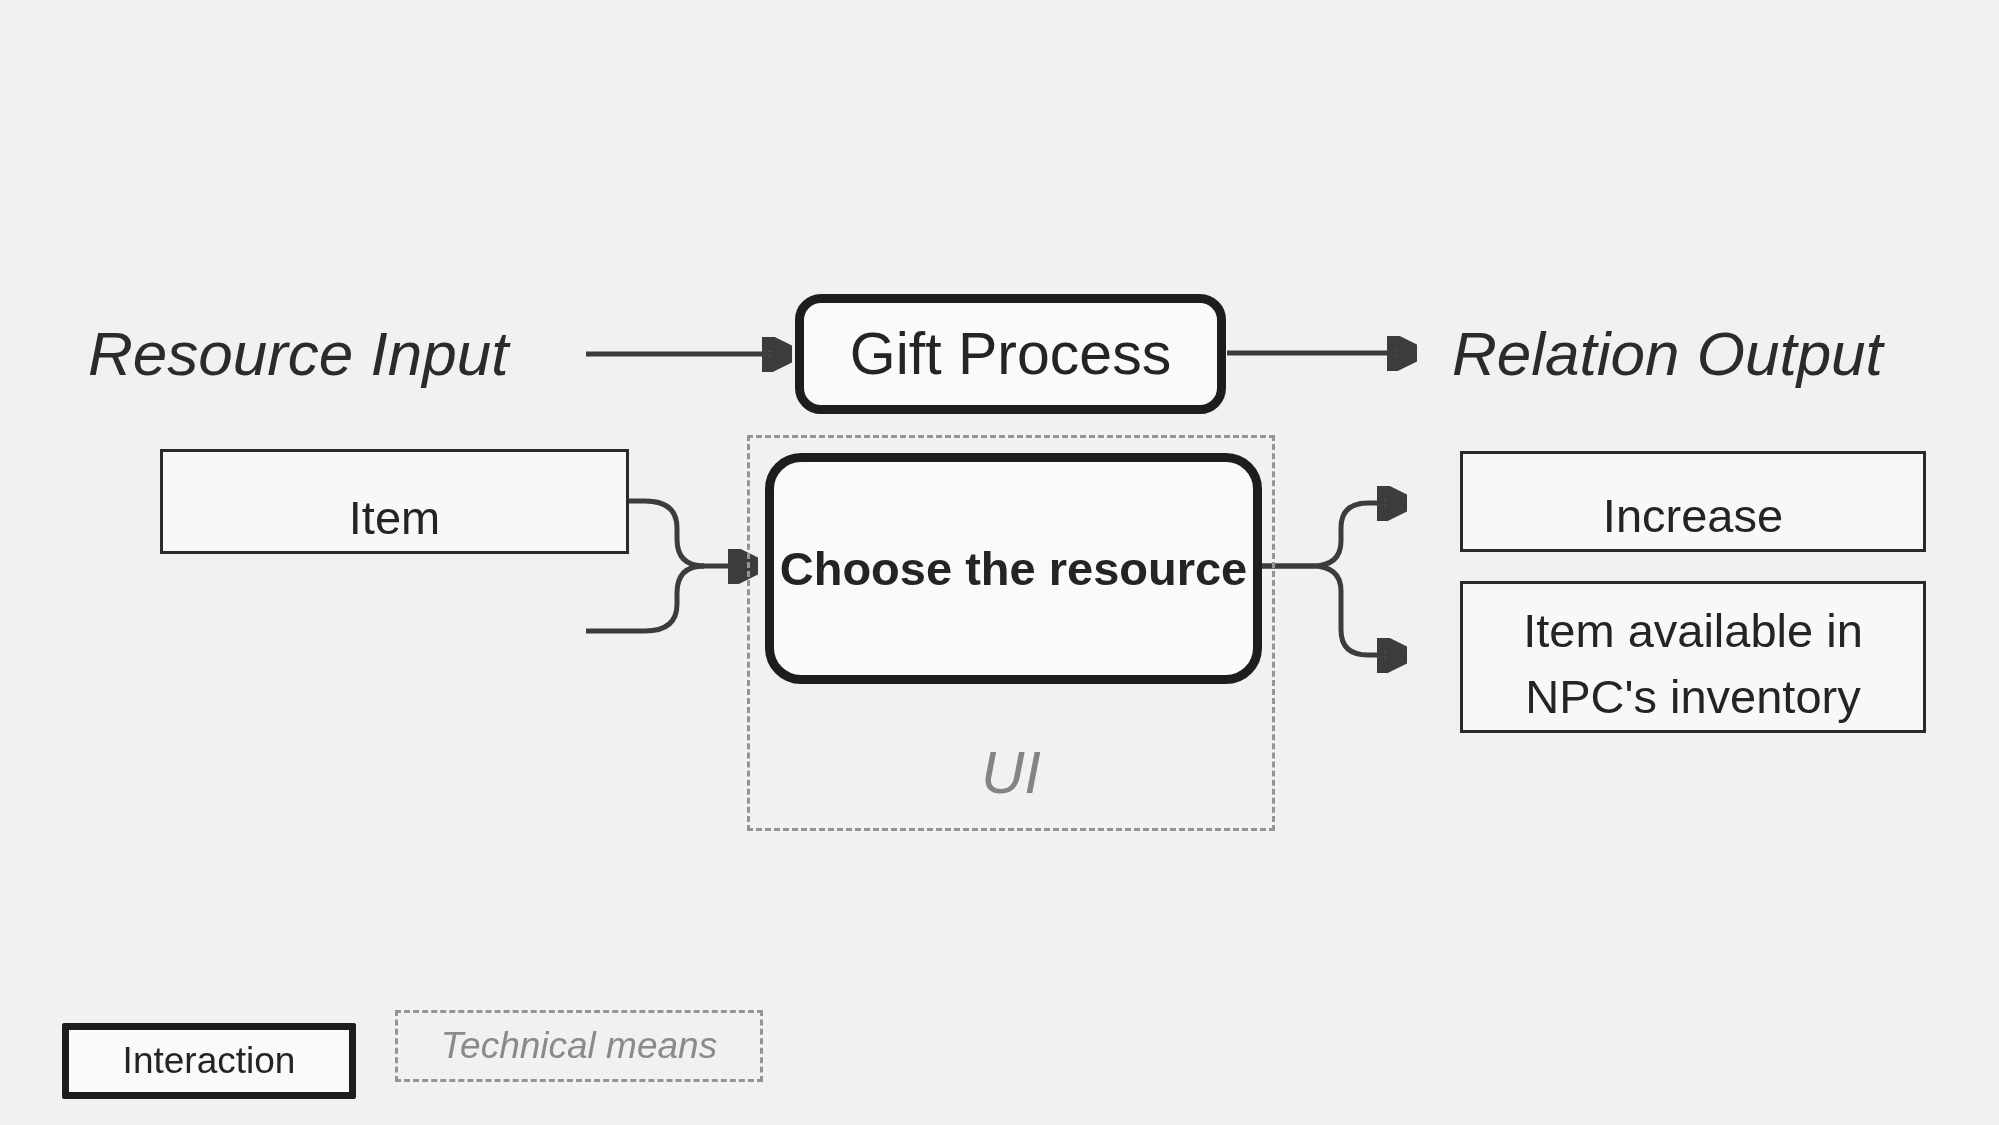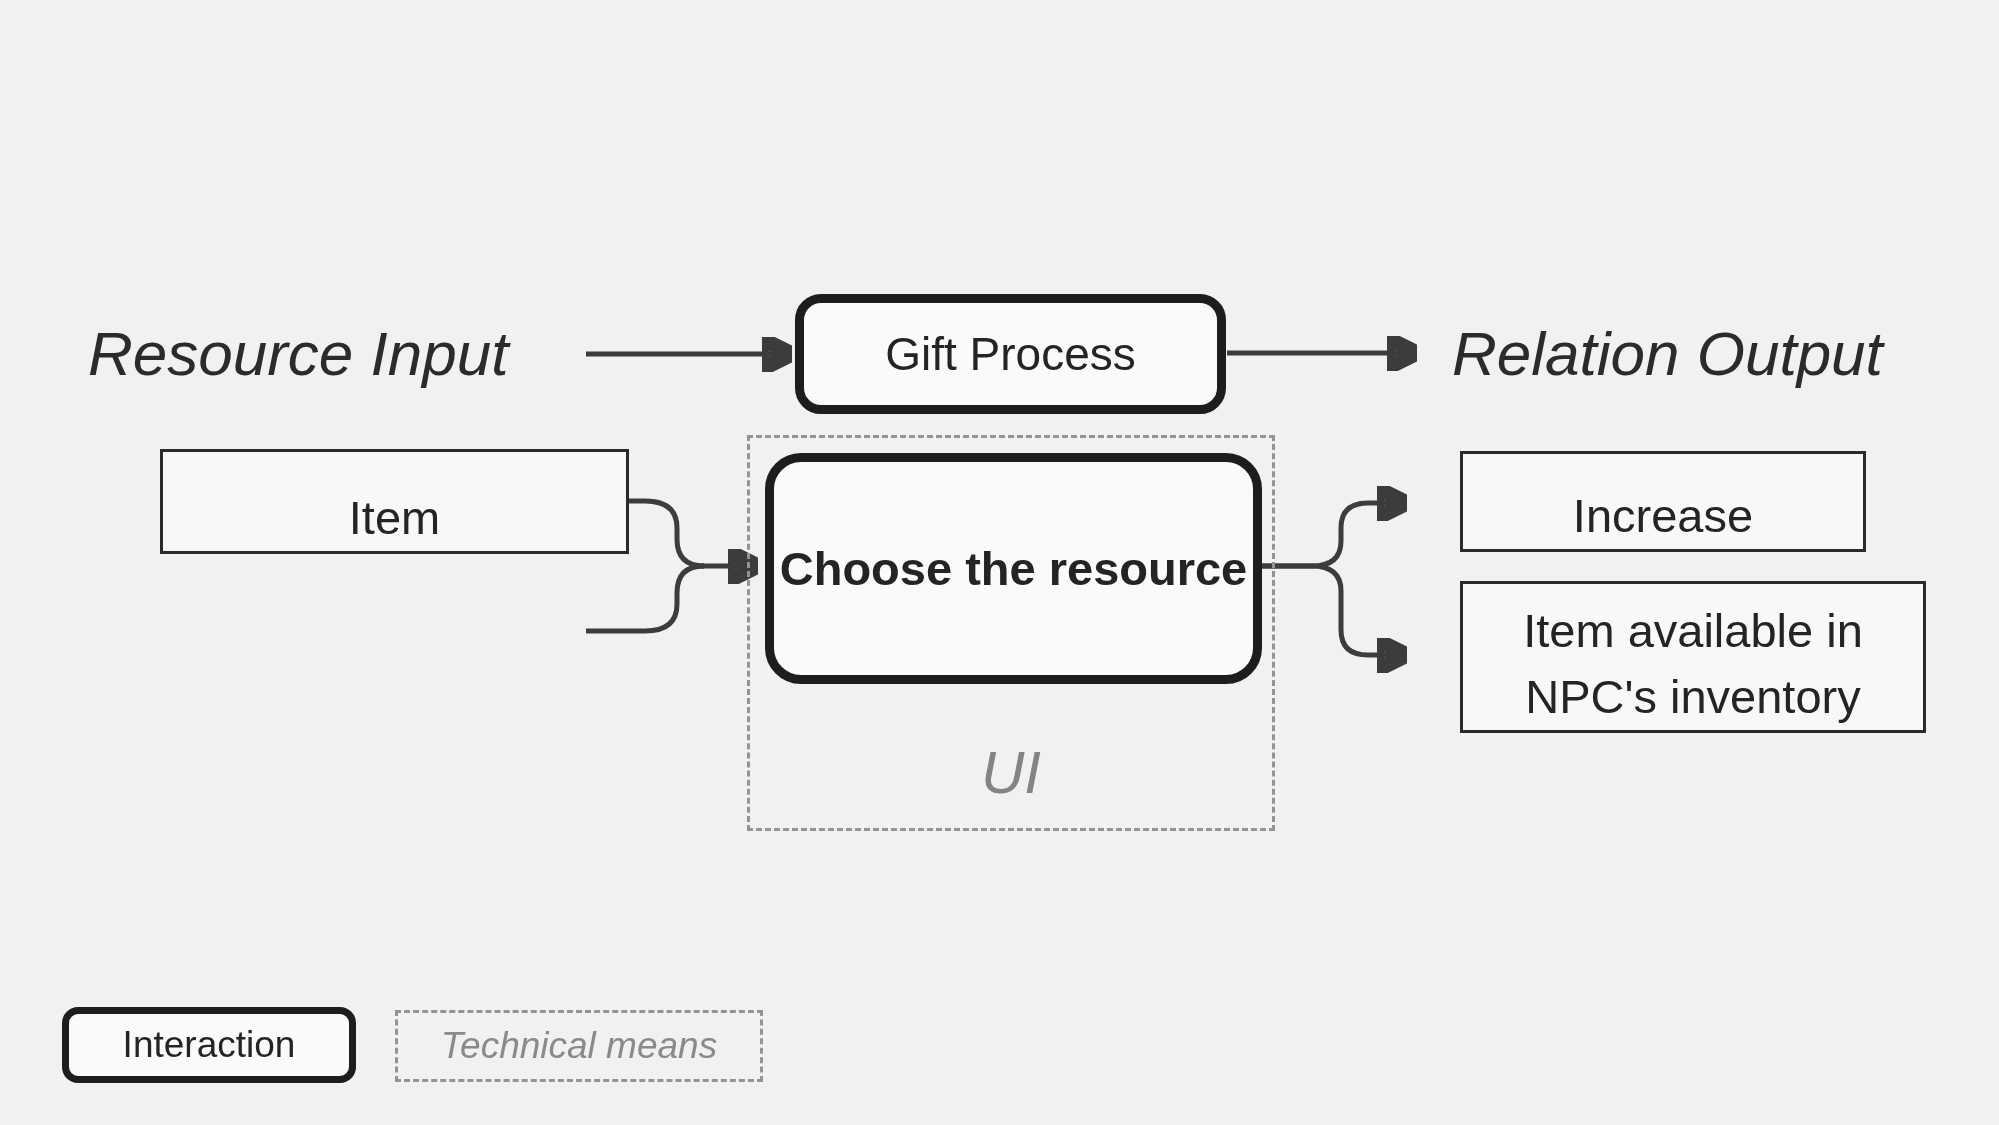--- a/index.html
+++ b/index.html
@@ -51,40 +51,41 @@
     line-height: 66px;
     margin-left: 43px;
   }
 
   
   .dashed-box {
     border: 3px dashed #949494;
     background: transparent;
   }
 
-  .gift-process { font-size: 46px; }
+  .gift-process { font-size: 59px; }
   .choose-box { border-radius: 36px; font-size: 47px; line-height: 66px; }
 
   .ui-label {
     font-size: 60px;
     font-style: italic;
     color: #848484;
     text-align: center;
     line-height: 66px;
   }
 
   .legend-solid {
     background: #fafafa;
     border: 7px solid #1d1d1d;
-    border-radius: 16px;
+    border-radius: 2px;
     display: flex;
     align-items: center;
     justify-content: center;
     color: #242424;
     font-size: 37px;
+    margin-top: 16px;
   }
   .legend-dashed {
     border: 3px dashed #949494;
     display: flex;
     align-items: center;
     justify-content: center;
     color: #8a8a8a;
     font-size: 37px;
     font-style: italic;
   }
@@ -125,21 +126,21 @@
   <div class="abs dashed-box" style="left:747px; top:435px; width:528px; height:396px;"></div>
 
   <div class="abs node-strong choose-box" style="left:765px; top:453px; width:497px; height:231px;font-weight:bold;">
     <div>
       <div>Choose the resource</div>
     </div>
   </div>
 
   <div class="abs ui-label" style="left:747px; top:740px; width:528px;">UI</div>
 
-  <div class="abs node-plain" style="left:1417px; top:451px; width:406px; height:101px;">
+  <div class="abs node-plain" style="left:1417px; top:451px; width:466px; height:101px;">
     <span>Increase</span>
   </div>
 
   <div class="abs node-plain" style="left:1417px; top:581px; width:466px; height:152px;">
     <div>
       <div>Item available in</div>
       <div>NPC's inventory</div>
     </div>
   </div>
 

